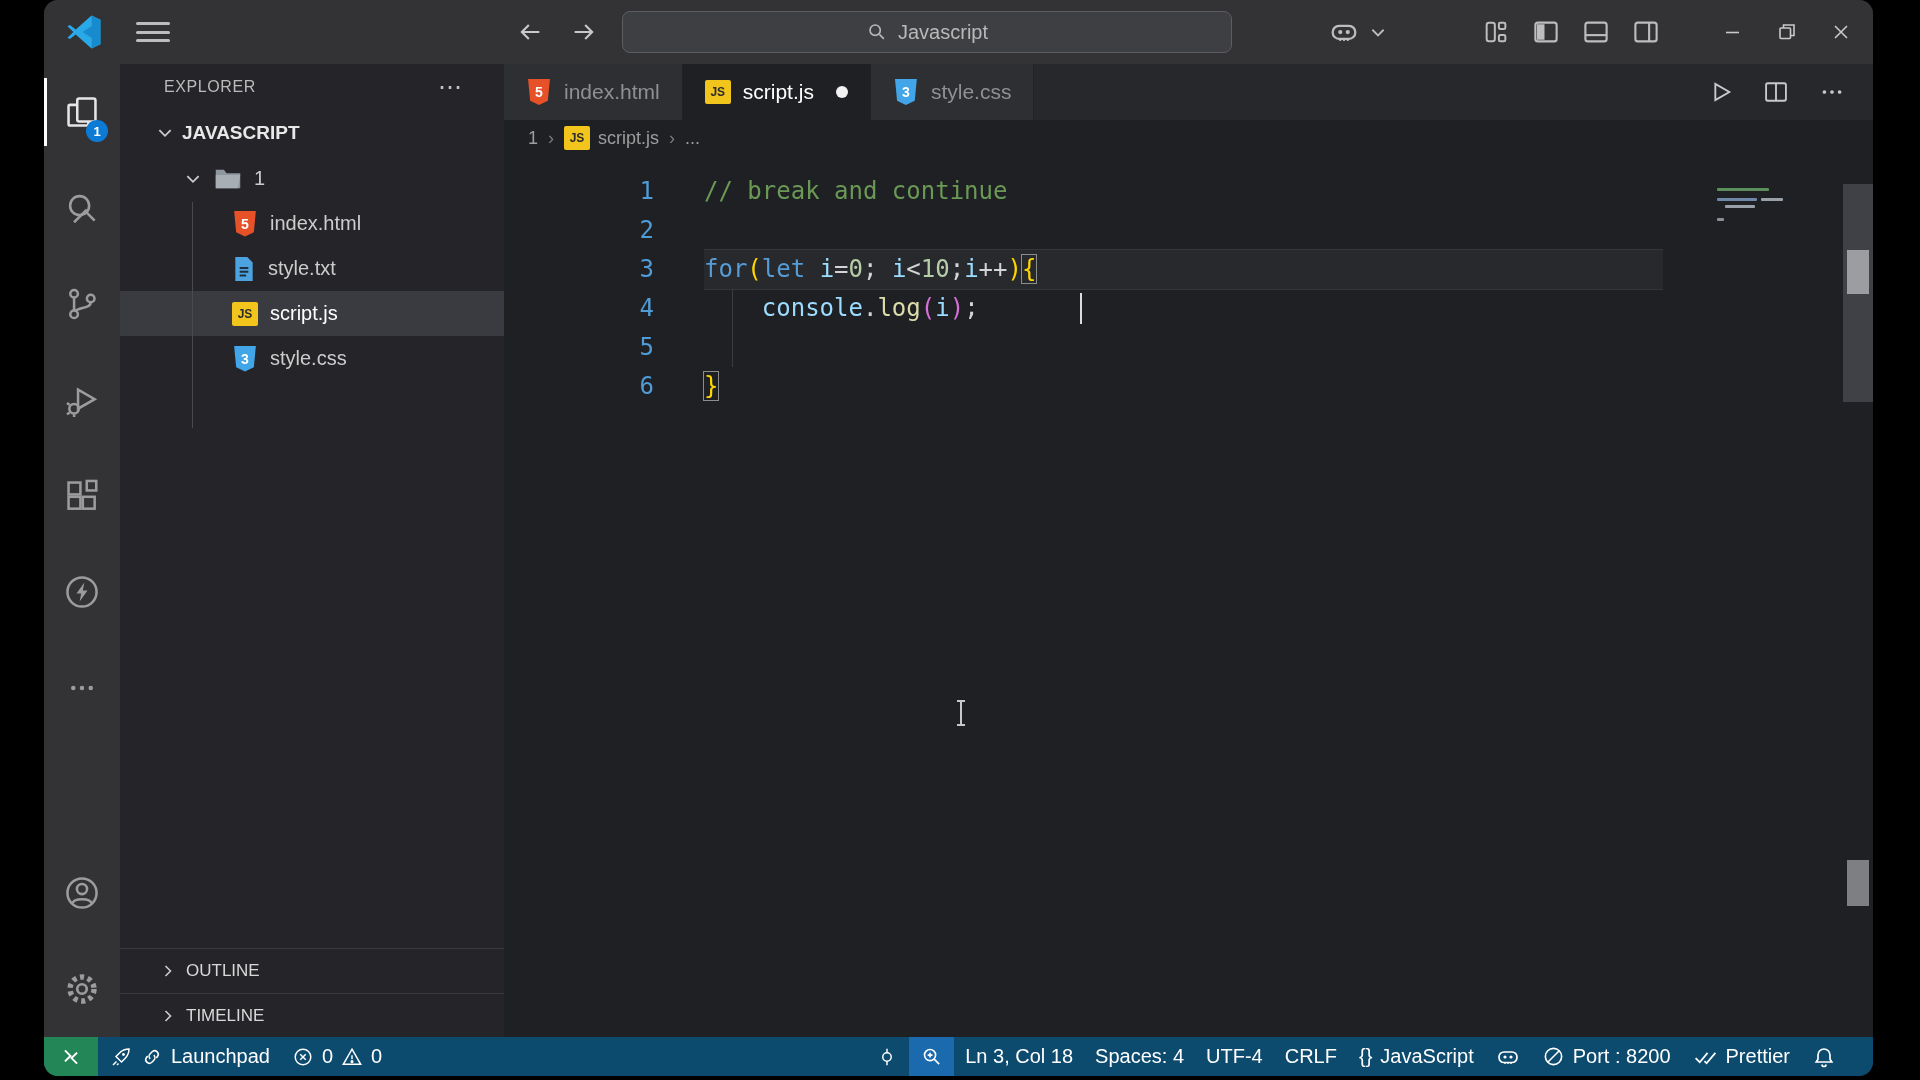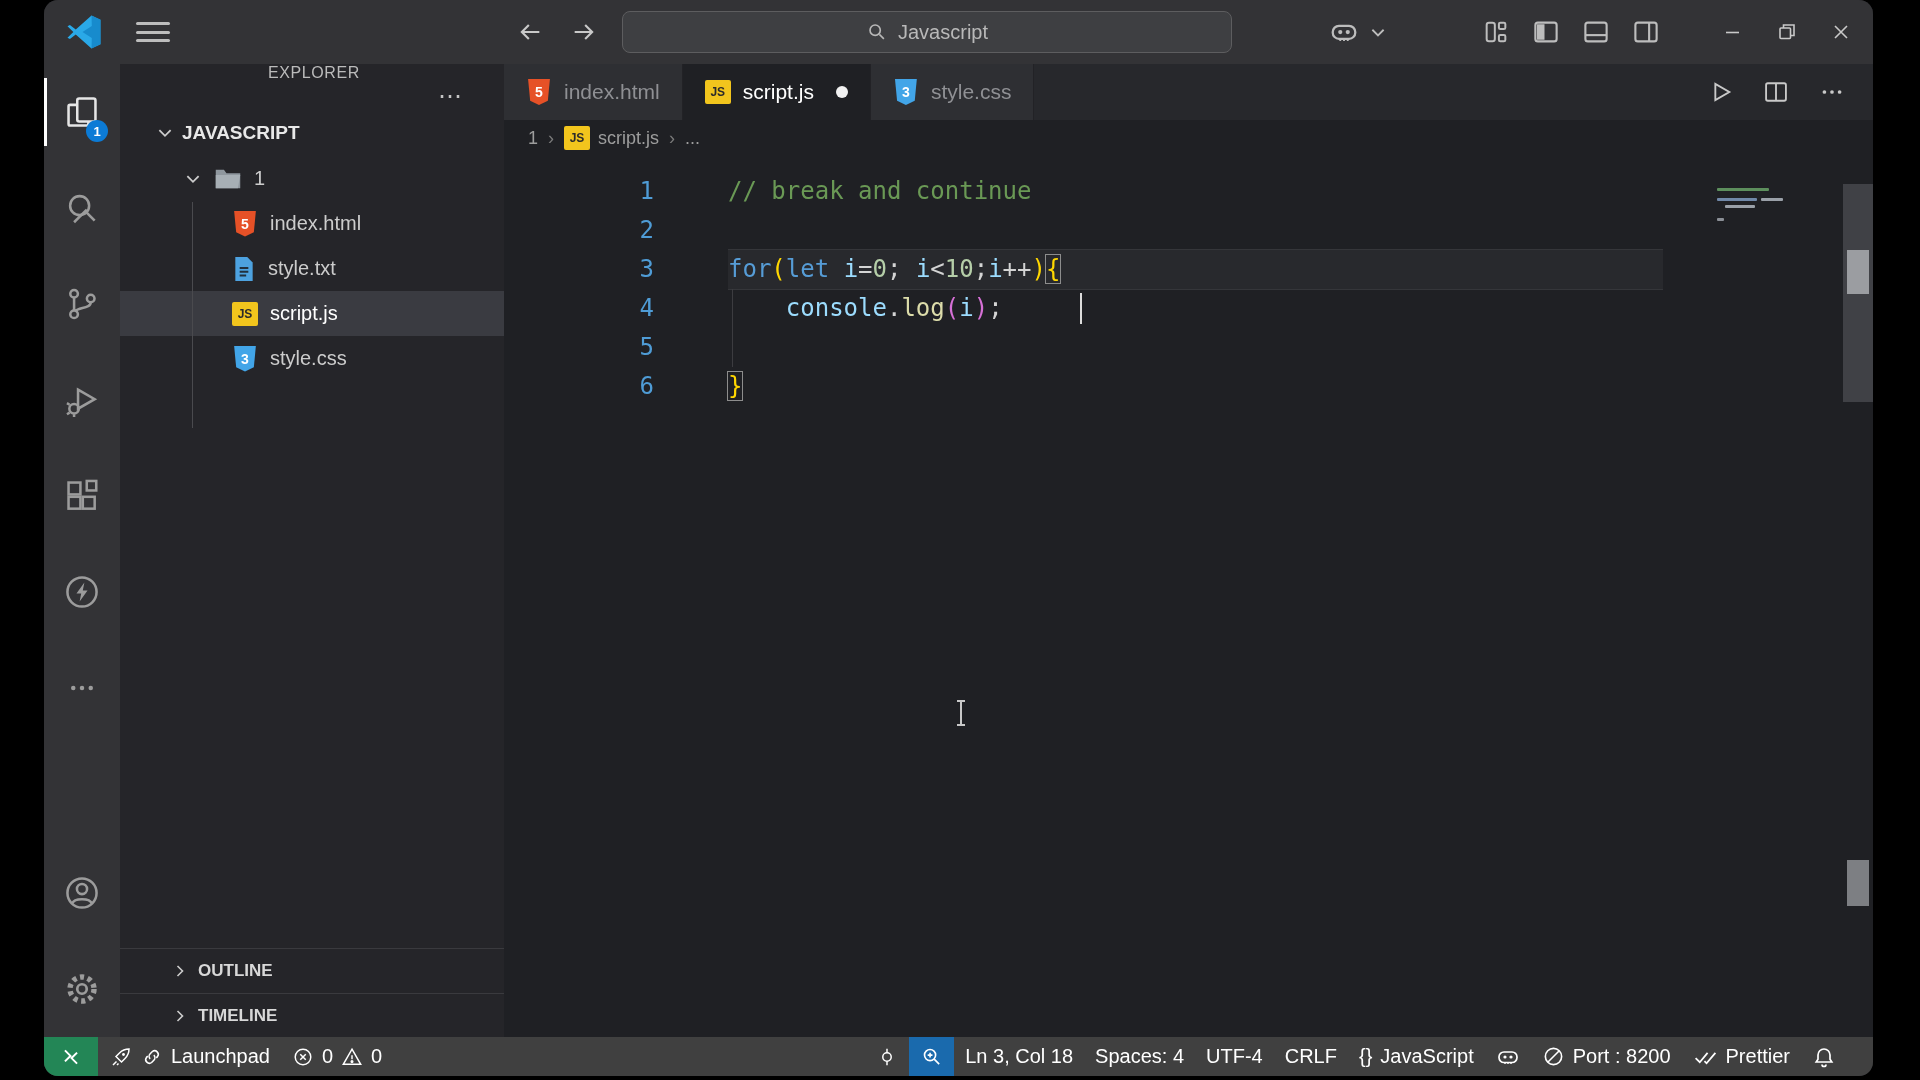--- a/index.html
+++ b/index.html
@@ -36,34 +36,34 @@
              justify-content:center; cursor:pointer; }
   .ab-item.active::before { content:""; position:absolute; left:0; top:14px; bottom:14px;
                             width:3px; background:#fff; }
   .ab-badge { position:absolute; right:12px; bottom:18px; min-width:22px; height:22px;
               background:#0c7bd6; border-radius:11px; color:#fff; font-size:13px; font-weight:700;
               display:flex; align-items:center; justify-content:center; }
   .ab-spacer { flex:1; }
 
   .sidebar { width:384px; background:#252529; display:flex; flex-direction:column; color:#c5c5c5; }
   .sb-header { height:46px; display:flex; align-items:center; padding:0 40px 0 44px;
-               font-size:16px; letter-spacing:.6px; color:#bbbbbb;flex-direction:column; }
+               font-size:16px; letter-spacing:.6px; color:#bbbbbb; }
   .sb-header .dots { margin-left:auto; font-size:24px; color:#c5c5c5; letter-spacing:2px; cursor:pointer; }
   .sb-root { height:46px; display:flex; align-items:center; gap:8px; padding-left:36px;
              font-size:19px; font-weight:700; color:#e8e8e8; cursor:pointer; }
   .tree { position:relative; flex:1; }
   .tree-guide { position:absolute; left:72px; top:46px; bottom:auto; height:226px; width:1px; background:#4a4a4e; }
   .tree-row { height:45px; display:flex; align-items:center; gap:12px; font-size:20px;
               color:#cccccc; cursor:pointer; }
   .tree-row.folder { padding-left:64px; }
   .tree-row.file { padding-left:112px; }
   .tree-row.selected { background:#3a3b41; color:#ffffff; }
   .sb-sections { border-top:1px solid #3a3a3e; }
-  .sb-section { height:44px; display:flex; align-items:center; gap:10px; padding-left:52px;
-                font-size:17px; font-weight:700; color:#d8d8d8; border-top:1px solid #3a3a3e; cursor:pointer; }
+  .sb-section { height:44px; display:flex; align-items:center; gap:10px; padding-left:40px;
+                font-size:17px; font-weight:400; color:#d8d8d8; border-top:1px solid #3a3a3e; cursor:pointer; }
   .sb-section:first-child { border-top:none; }
 
   
   .editor { flex:1; display:flex; flex-direction:column; min-width:0; background:#1f2024; }
   .tabstrip { position:relative; height:56px; background:#27282c; display:flex; flex:0 0 56px; }
   .tab { display:flex; align-items:center; gap:12px; padding:0 22px; font-size:21px;
          background:#2e2f33; color:#8f9094; border-right:1px solid #222226; cursor:pointer; }
   .tab.active { background:#1f2024; color:#ffffff; }
   .tab .dot { width:12px; height:12px; border-radius:50%; background:#f2f2f2; margin-left:10px; }
   .editor-actions { position:absolute; right:0; top:0; height:56px; display:flex; align-items:center;
@@ -73,37 +73,37 @@
   .breadcrumbs { height:36px; display:flex; align-items:center; gap:10px; padding-left:24px;
                  font-size:18px; color:#9d9d9d; background:#1f2024; flex:0 0 36px; }
   .bc-sep { color:#7a7a7a; font-size:18px; }
   .bc-item { display:flex; align-items:center; gap:8px; cursor:pointer; }
 
   .editor-body { position:relative; flex:1; overflow:hidden; }
   .code-region { position:relative; padding-top:16px;
                  font-family:"DejaVu Sans Mono", monospace; font-size:24px; }
   .code-line { height:39px; line-height:39px; display:flex; white-space:pre; }
   .gutter { flex:0 0 170px; text-align:right; padding-right:20px; color:#4f9cd6; }
-  .line-content { flex:1; margin-left:54px; margin-right:210px; }
+  .line-content { flex:1; margin-left:30px; margin-right:210px; }
   .code-line.current .line-content { background:rgba(255,255,255,.045);
       box-shadow:0 1px 0 rgba(255,255,255,.10), 0 -1px 0 rgba(255,255,255,.10); }
   .tk.boxed { outline:1px solid #8d8d8d; outline-offset:0px; }
   .indent-guide { position:absolute; left:228px; top:133px; height:78px; width:1px; background:#3c3c40; }
   .caret { position:absolute; left:576px; top:137px; width:2px; height:31px; background:#dcdcdc; }
 
   .minimap { position:absolute; right:32px; top:30px; width:130px; height:70px; }
   .mm-line { position:absolute; height:3px; border-radius:1px; }
   .scrollzone { position:absolute; right:0; top:0; bottom:0; width:30px; }
   .sz-thumb { position:absolute; left:0; right:0; top:28px; height:218px; background:#404146; }
   .sz-mark1 { position:absolute; left:4px; right:4px; top:94px; height:44px; background:#9b9da1; }
   .sz-mark2 { position:absolute; left:4px; right:4px; top:704px; height:46px; background:#7d7f83; }
   .mouse-ibeam { position:absolute; left:447px; top:542px; }
 
   
-  .statusbar { height:39px; flex:0 0 39px; background:#404040; display:flex; align-items:center;
+  .statusbar { height:39px; flex:0 0 39px; background:#0c4a6e; display:flex; align-items:center;
                color:#ffffff; font-size:20px; }
   .sb-item { display:flex; align-items:center; gap:8px; padding:0 11px; height:39px; cursor:pointer; }
   .sb-remote { background:#238656; width:54px; justify-content:center; }
   .sb-zoom { background:#1a6aad; }
   .sb-flex { flex:1; }
   .sb-end { margin-right:26px; }
   svg { display:block; }
 
   
   .fi { display:inline-flex; width:26px; height:26px; align-items:center; justify-content:center;

